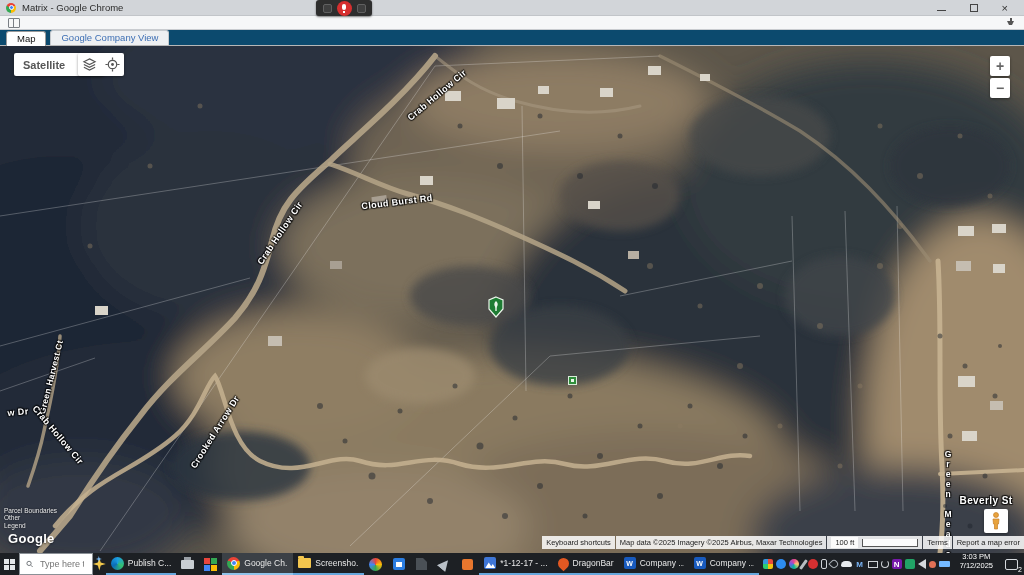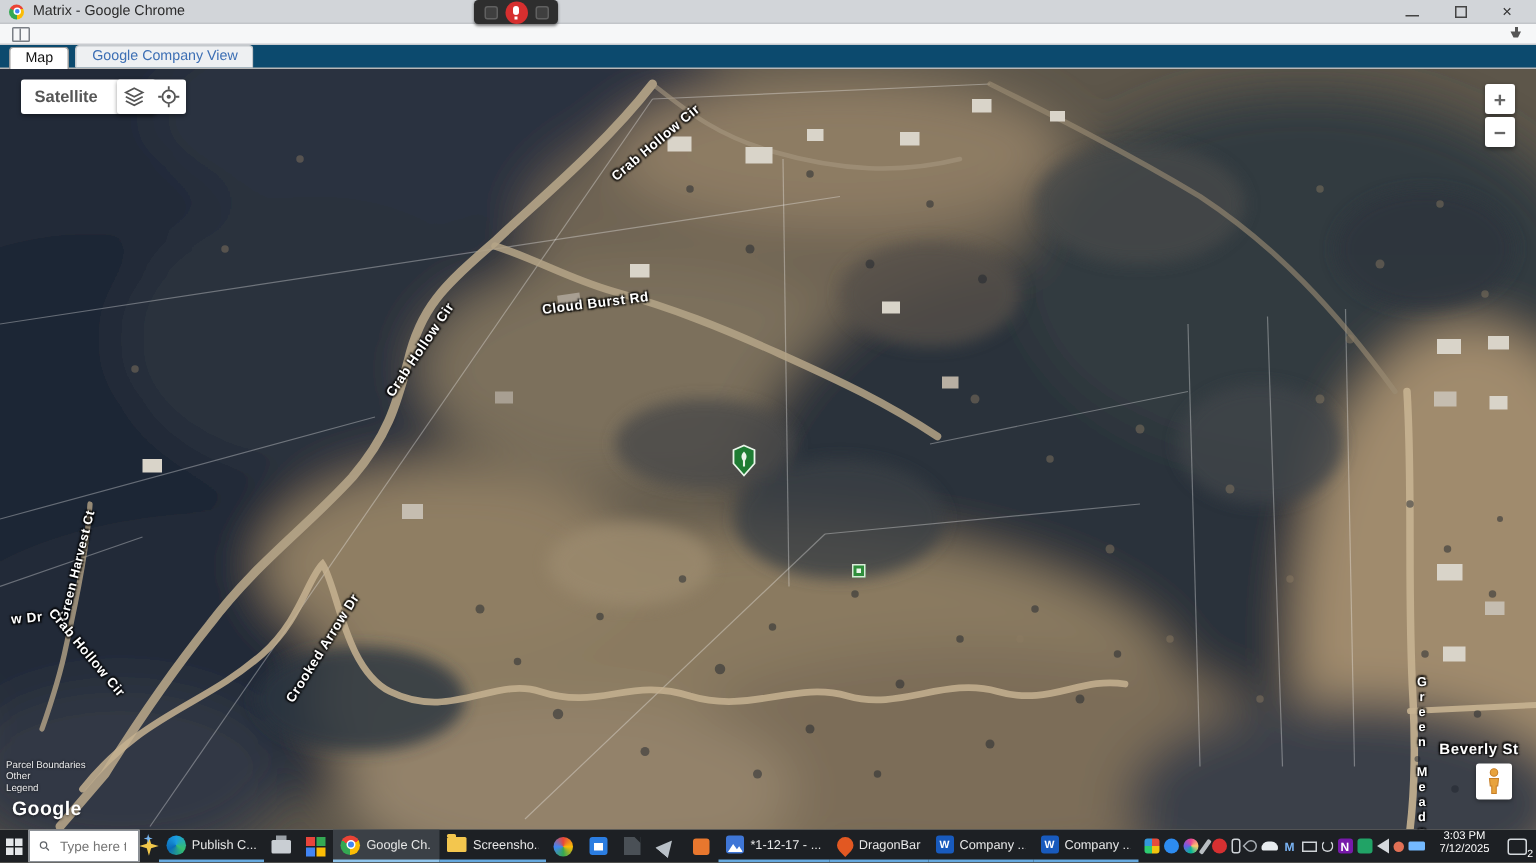--- a/index.html
+++ b/index.html
@@ -341,20 +341,30 @@
         <path d="M3,7 H9 L8.5,12 H7.5 L7.5,17 H4.5 L4.5,12 H3.5 Z" fill="#e8a33d" stroke="#c77f28" stroke-width=".7"></path>
       </svg>
     </div>
 
     <div class="legend">
       <div>Parcel Boundaries</div>
       <div>Other</div>
       <div>Legend</div>
     </div>
     <div class="glogo">Google</div>
+    <div class="attrib">
+      <span>Keyboard shortcuts</span>
+      <span>Map data ©2025 Imagery ©2025 Airbus, Maxar Technologies</span>
+      <span>
+          <span>100 ft</span>
+          <span class="scalebar"></span>
+        </span>
+      <span>Terms</span>
+      <span>Report a map error</span>
+    </div>
   </div>
 
   <div class="taskbar">
     <div class="tb-start">
       <div class="winlogo">
           <i></i>
           <i></i>
           <i></i>
           <i></i>
         </div>

